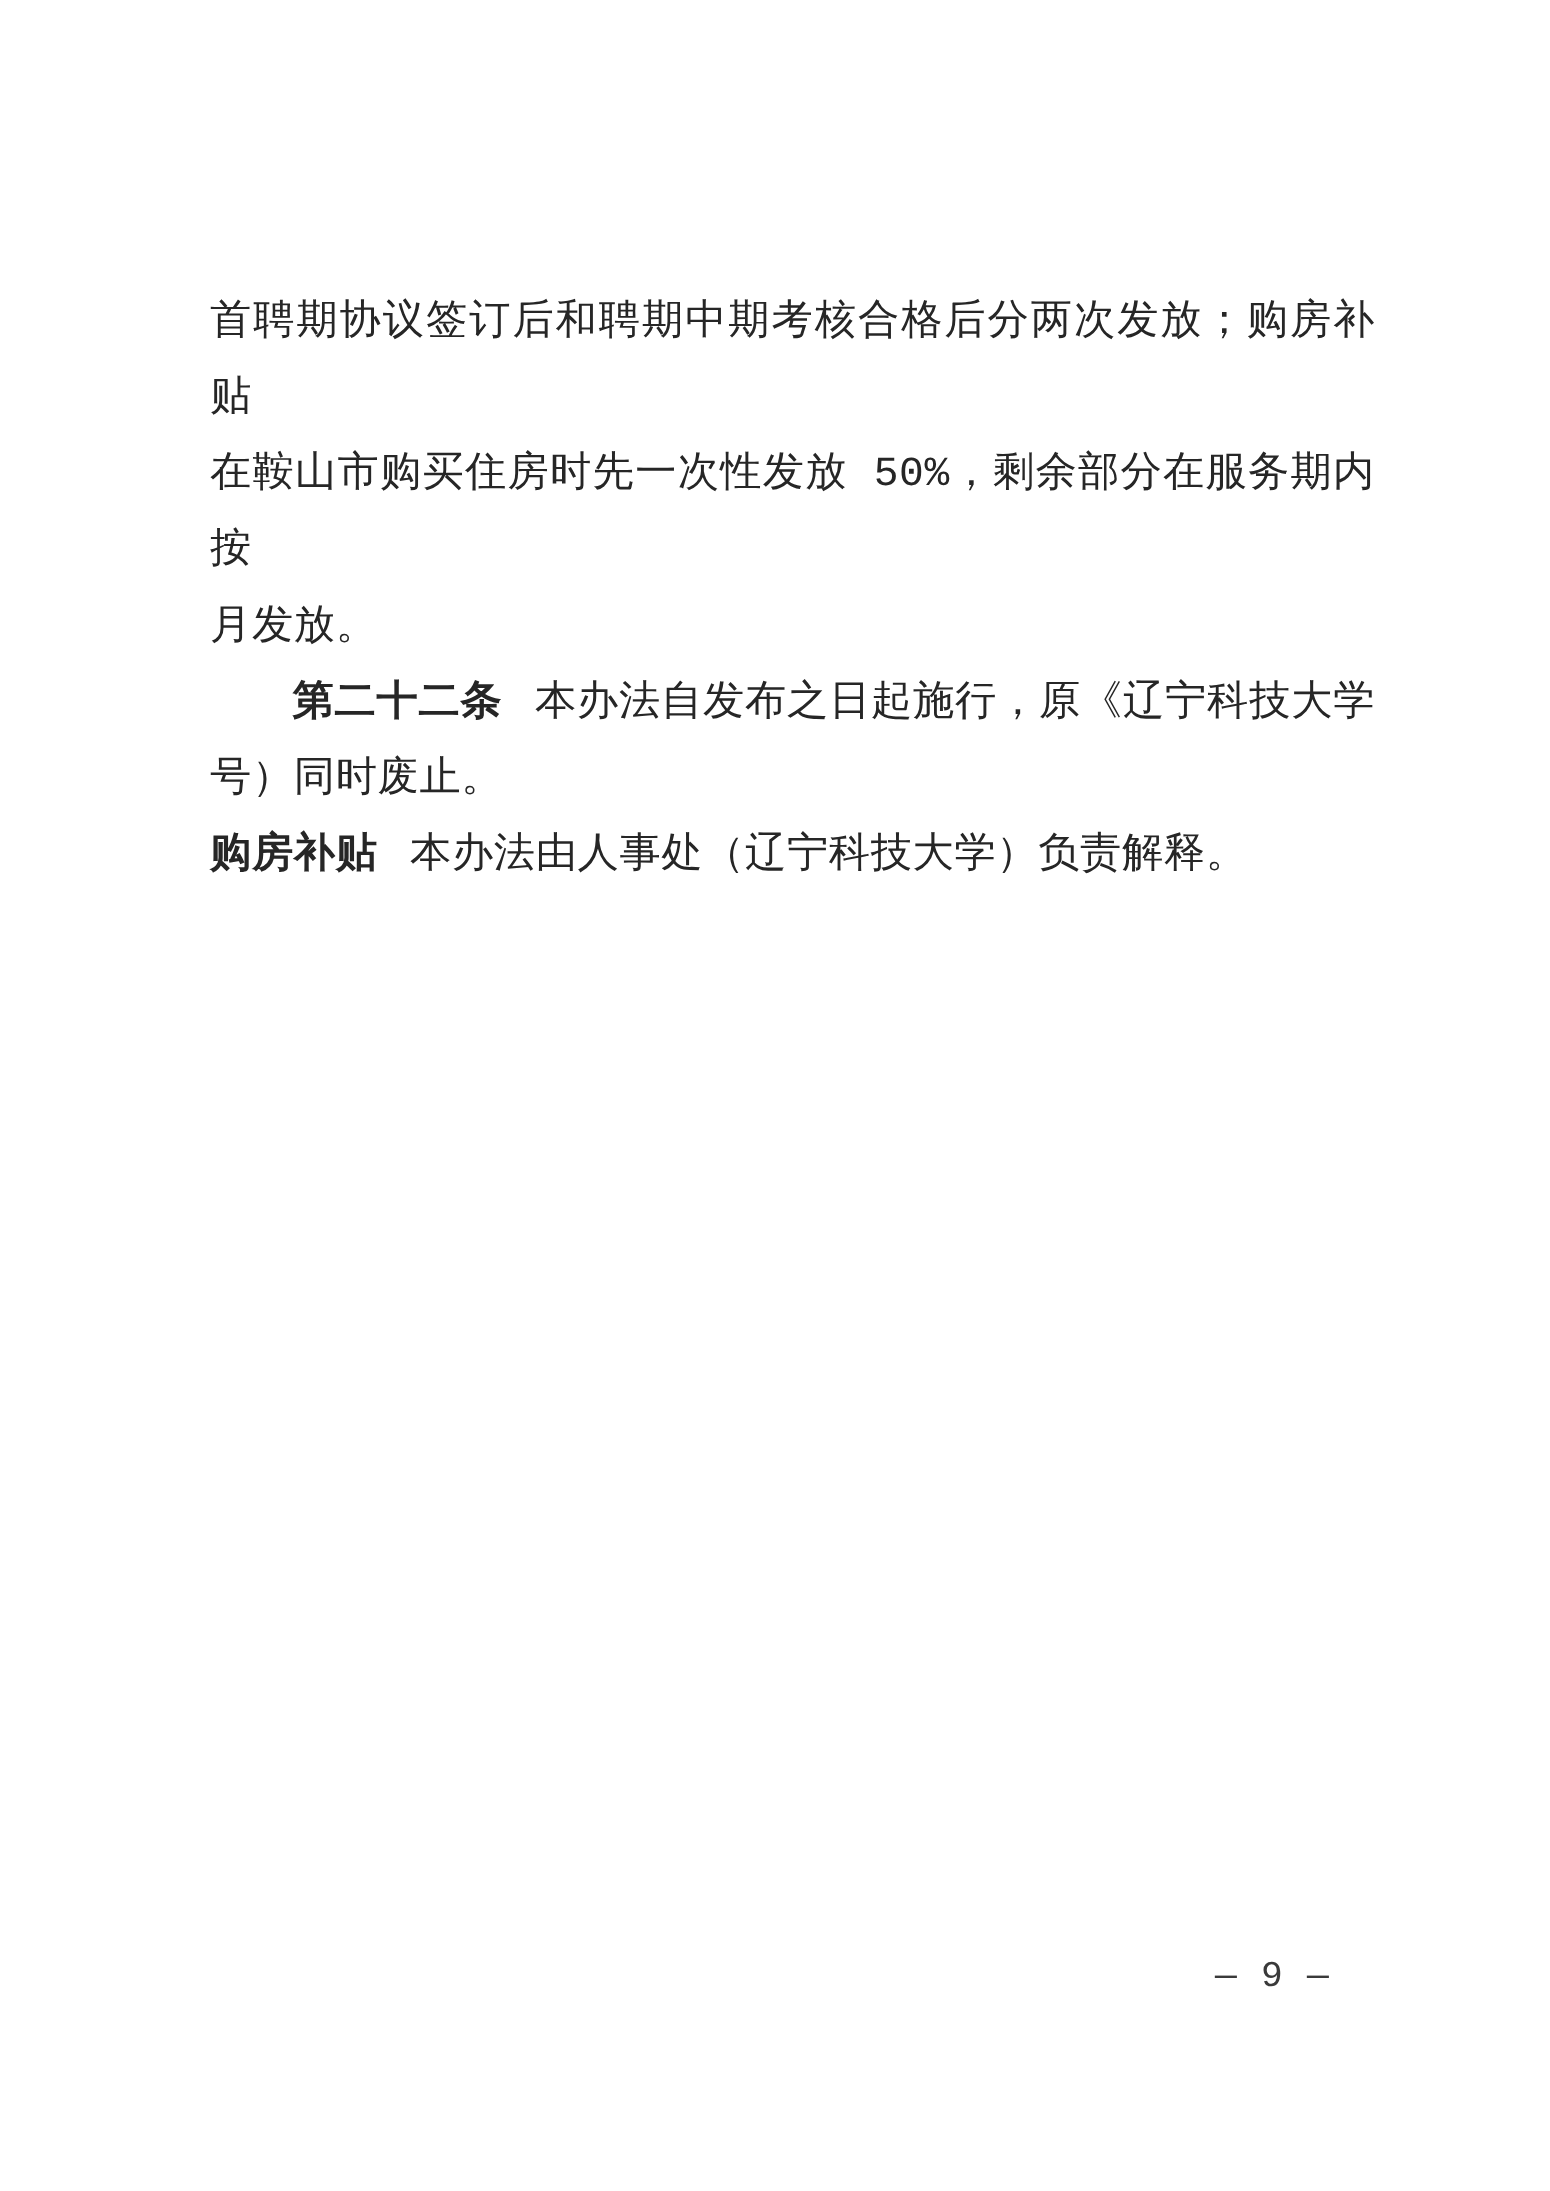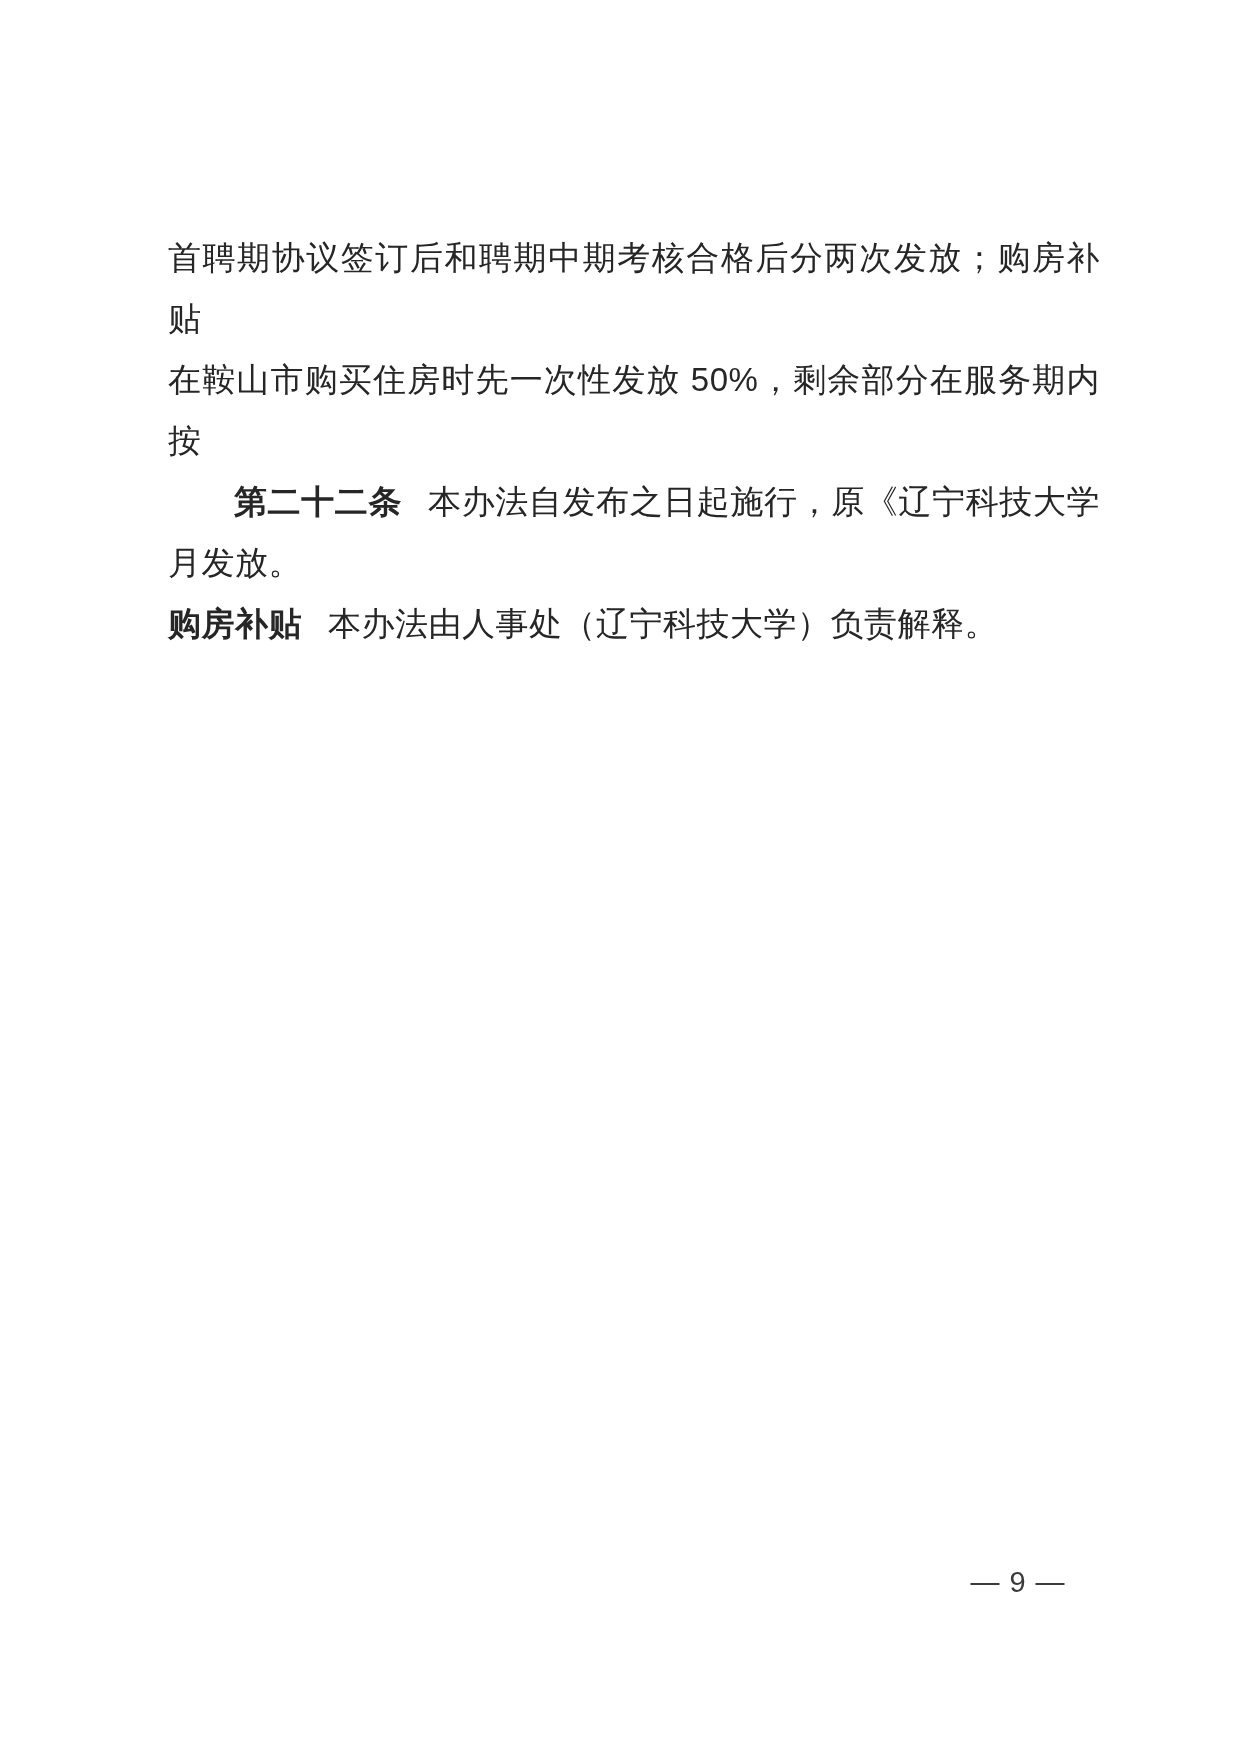--- a/index.html
+++ b/index.html
@@ -7,21 +7,21 @@
     padding: 0;
     background: #e8e8e8;
   }
   .page {
     position: relative;
     width: 1240px;
     height: 1753px;
     margin: 0 auto;
     background: #ffffff;
     overflow: hidden;
-    font-family: Liberation Sans, sans-serif;
+    font-family: Liberation Mono, monospace;
     color: #262626;
   }
   .body-text {
     position: absolute;
     top: 227px;
     left: 168px;
     width: 932px;
   }
   .line {
     min-height: 61px;
@@ -59,25 +59,26 @@
 <body>
 
 <div class="page">
 
   <main class="body-text">
 
     <div class="line justify"><span>首聘期协议签订后和聘期中期考核合格后分两次发放；购房补贴</span></div>
 
     <div class="line justify"><span>在鞍山市购买住房时先一次性发放 50%，剩余部分在服务期内按</span></div>
 
+    <div class="line"><span>月发放。</span></div>
+
     <div class="line justify indent"><span class="head">第二十二条</span><span>本办法自发布之日起施行，原《辽宁科技大学</span></div>
 
-    <div class="line"><span>月发放。</span></div>
 
-
+    <div class="line"><span>号）同时废止。</span></div>
 
     <div class="line"><span class="head">购房补贴</span><span>本办法由人事处（辽宁科技大学）负责解释。</span></div>
 
   </main>
 
   <div class="page-number">— 9 —</div>
 
 </div>
 
 </body></html>

